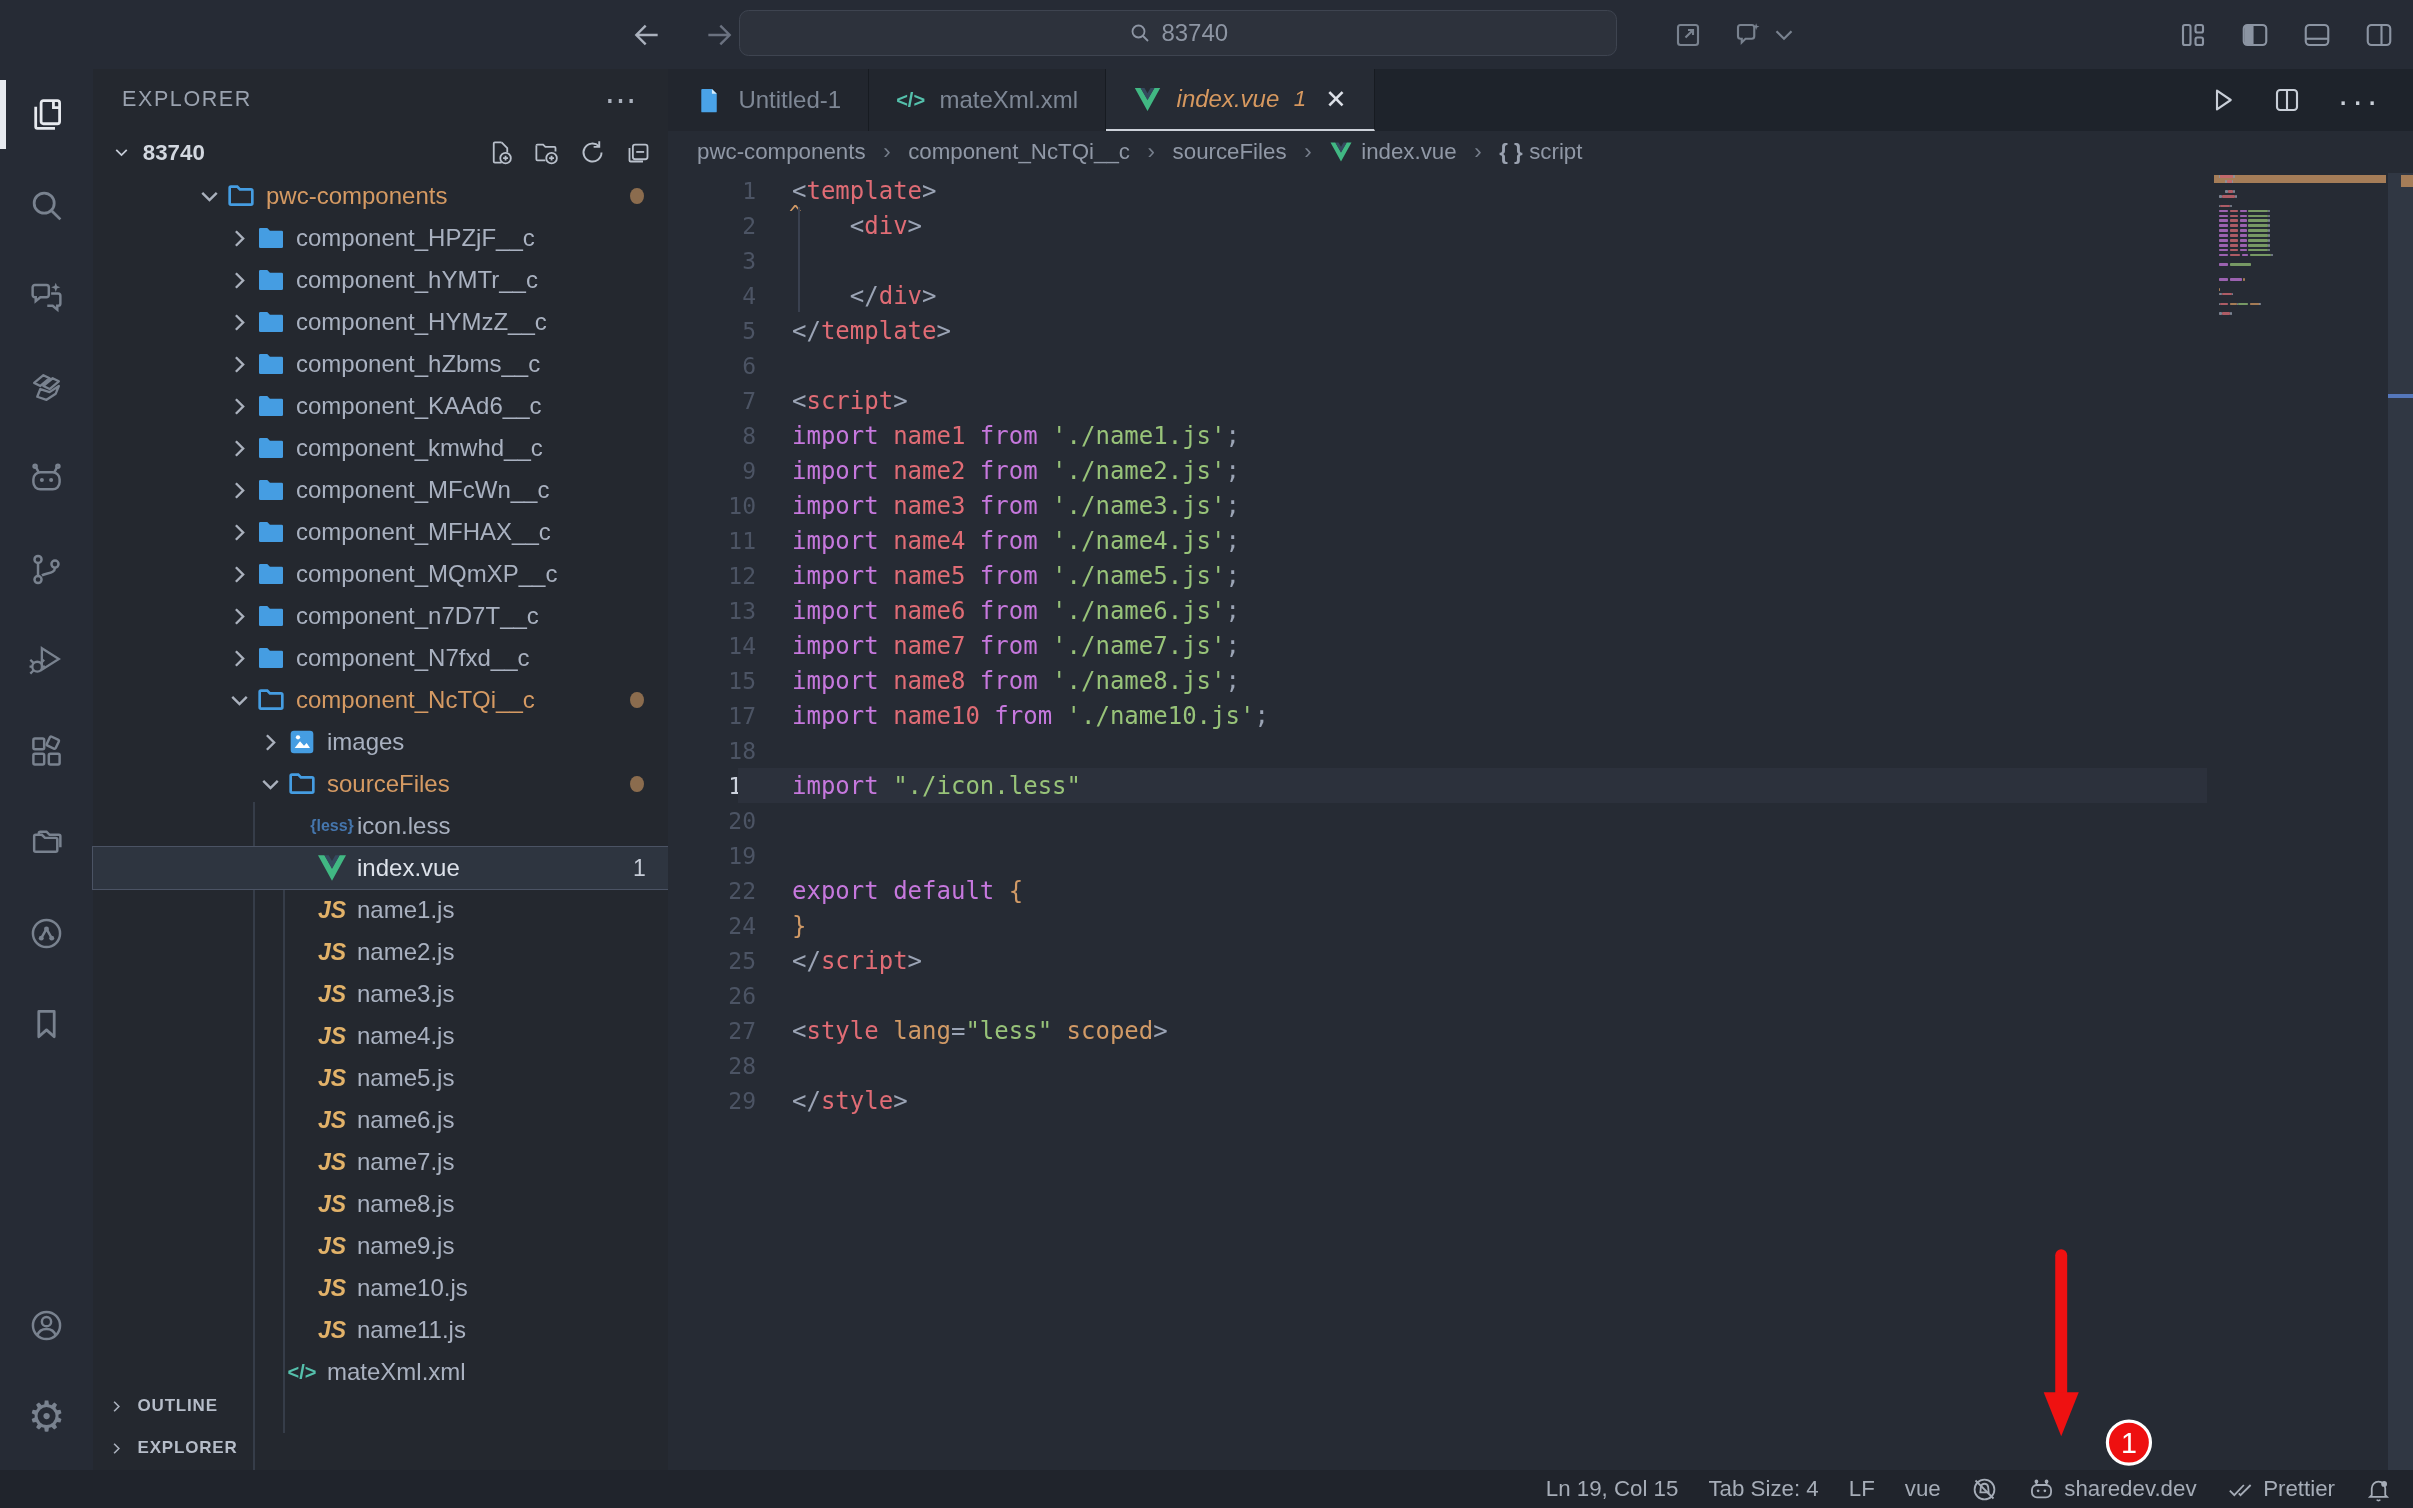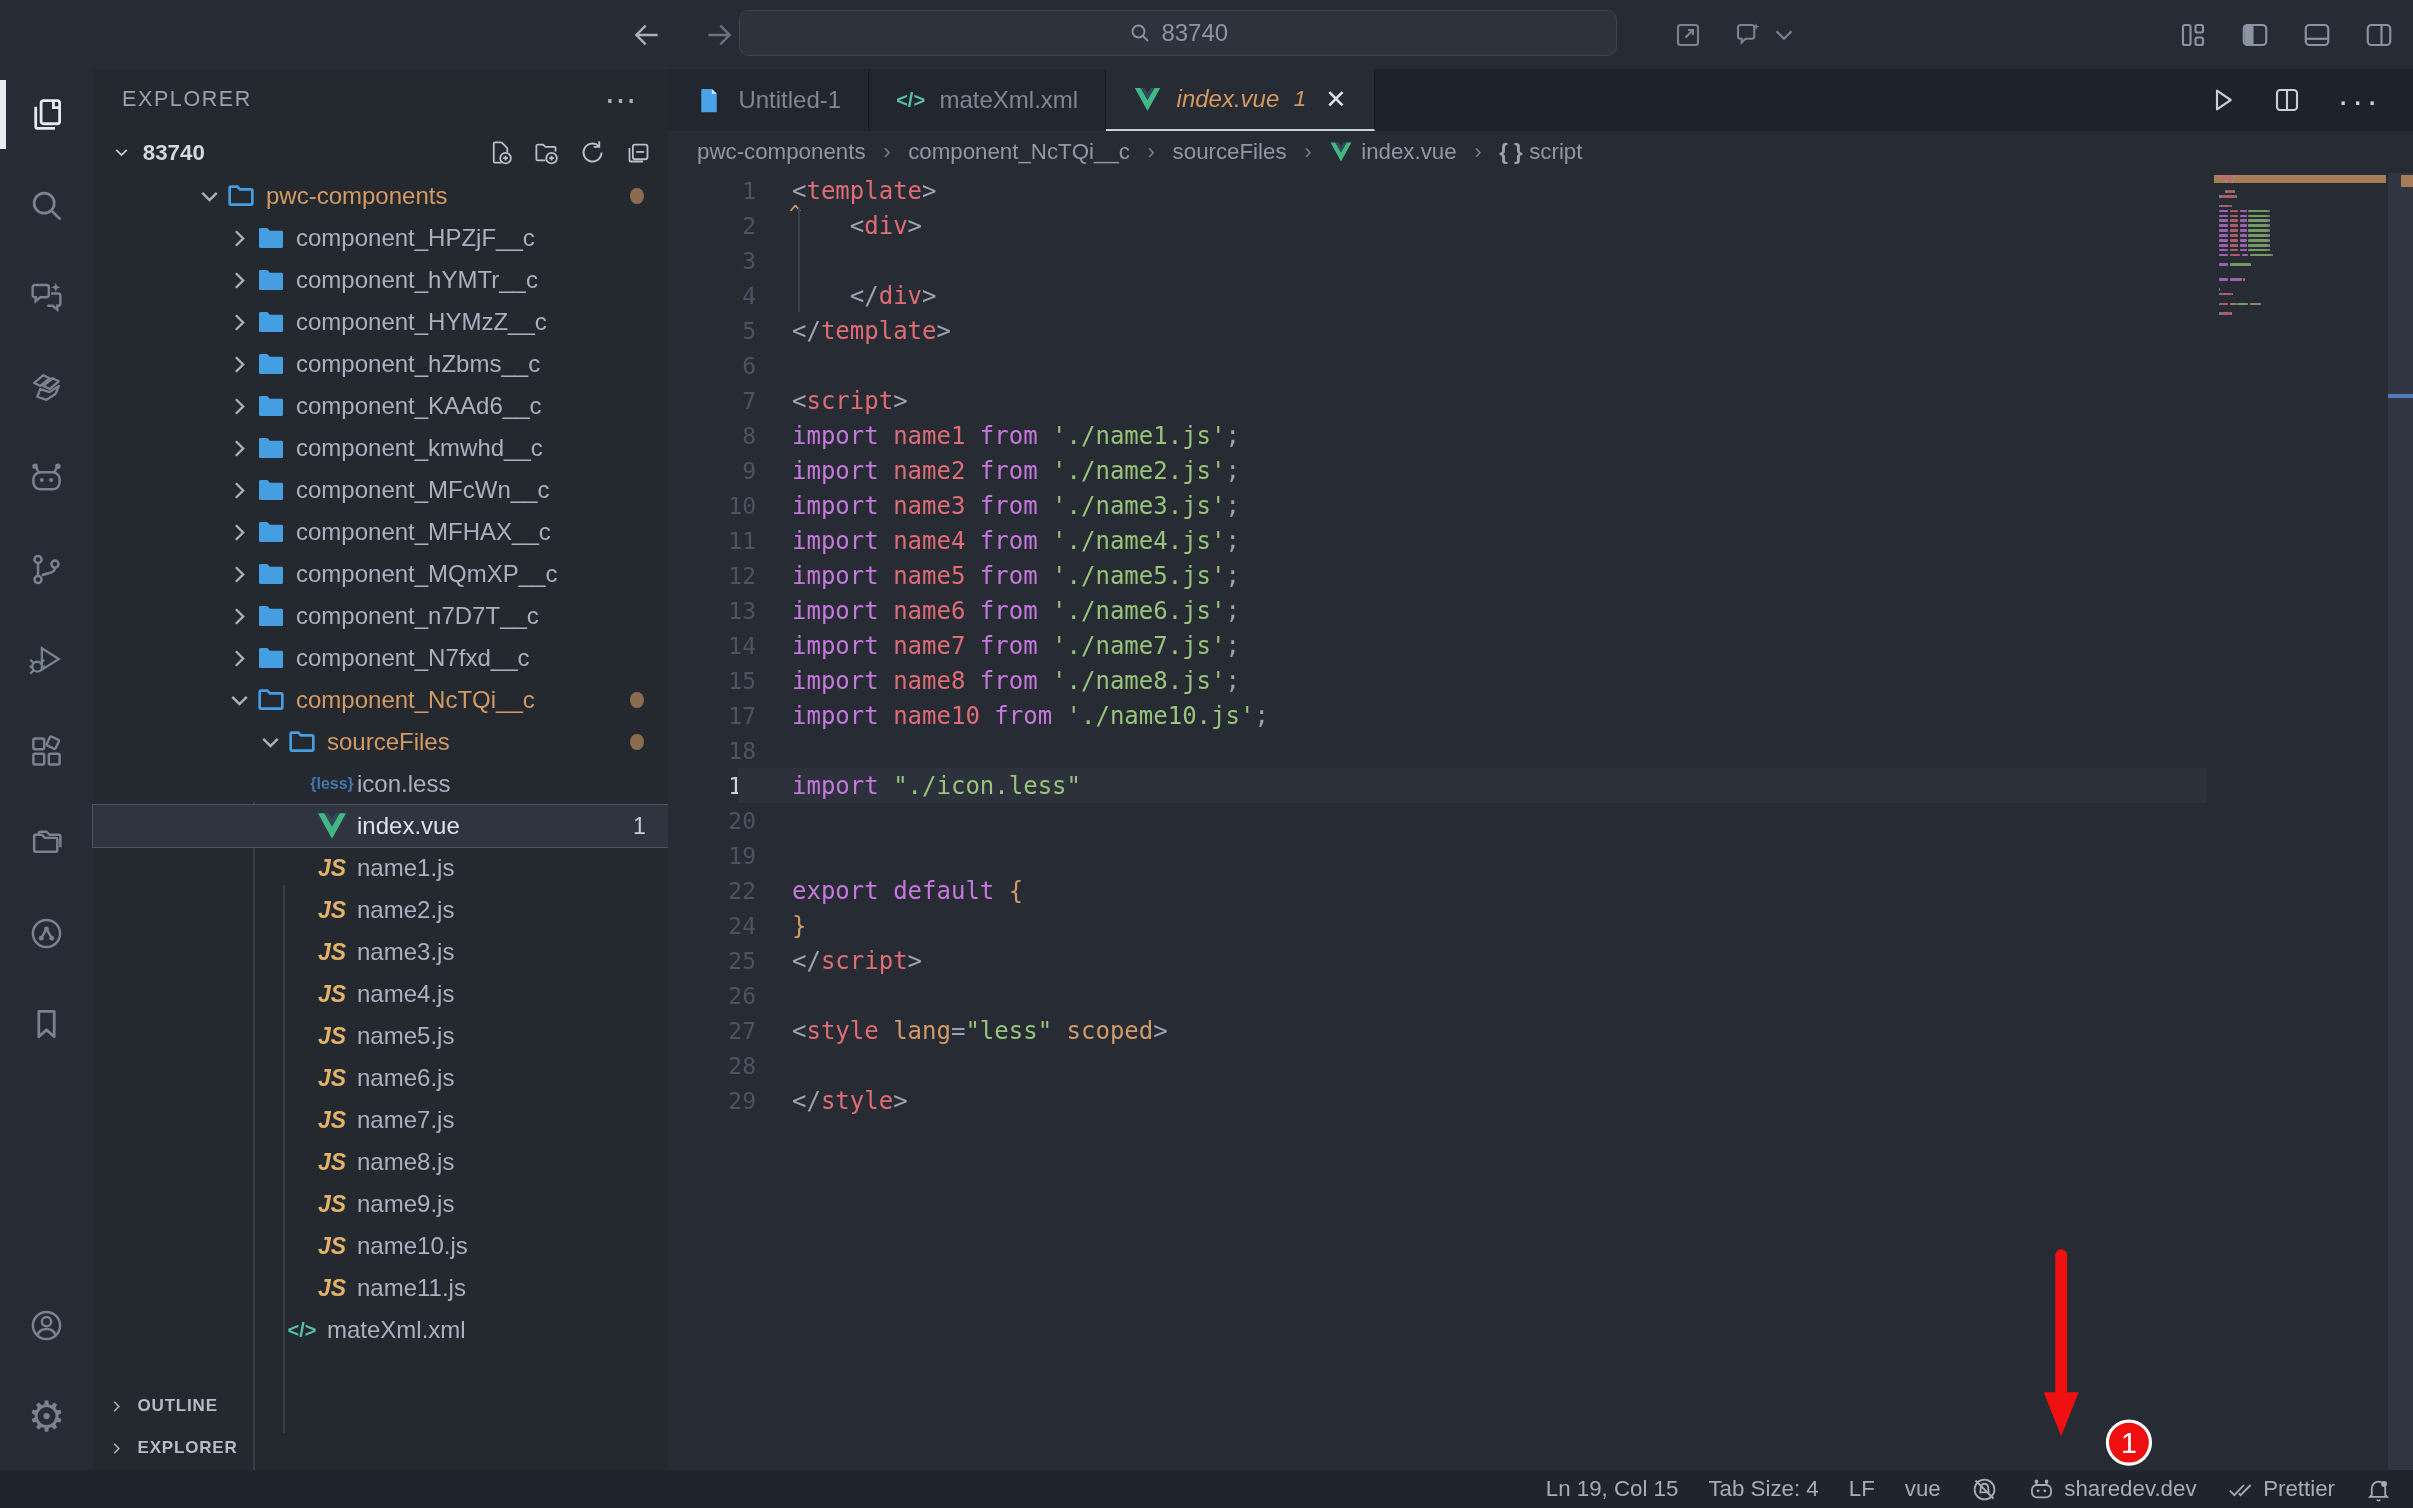--- a/index.html
+++ b/index.html
@@ -475,20 +475,36 @@
           </span>
           <span class="ticon">
             <svg viewBox="0 0 24 24" fill="none" stroke="#459de2" stroke-width="2" width="100%" height="100%">
               <path d="M3.5 6a1 1 0 0 1 1-1h4.7l2 2h8.3a1 1 0 0 1 1 1v9.5a1 1 0 0 1-1 1h-15a1 1 0 0 1-1-1z"></path>
             </svg>
           </span>
     <span>component_NcTQi__c</span>
           <span class="grow"></span>
           <span class="dot"></span>
         </div>
+        <div class="tree-row" style="padding-left:163px">
+    <span class="chev">
+            <svg viewBox="0 0 24 24" fill="none" stroke="currentColor" stroke-width="2" width="100%" height="100%">
+              <path d="M9 6l6 6-6 6"></path>
+            </svg>
+          </span>
+          <span class="ticon">
+            <svg viewBox="0 0 24 24" fill="none" stroke="currentColor" stroke-width="1.6" width="100%" height="100%">
+              <rect x="3.5" y="3.5" width="17" height="17" rx="2.5" fill="#459de2" stroke="none"></rect>
+              <path d="M6.5 16.5l4-5 3 3.4 2-2.2 2.5 3.8z" fill="#fff" stroke="none"></path>
+              <circle cx="9" cy="8.5" r="1.6" fill="#fff" stroke="none"></circle>
+            </svg>
+          </span>
+    <span>images</span>
+          <span class="grow"></span>
+        </div>
         <div class="tree-row modified" style="padding-left:163px">
     <span class="chev">
             <svg viewBox="0 0 24 24" fill="none" stroke="currentColor" stroke-width="2" width="100%" height="100%">
               <path d="M6 9l6 6 6-6"></path>
             </svg>
           </span>
           <span class="ticon">
             <svg viewBox="0 0 24 24" fill="none" stroke="#459de2" stroke-width="2" width="100%" height="100%">
               <path d="M3.5 6a1 1 0 0 1 1-1h4.7l2 2h8.3a1 1 0 0 1 1 1v9.5a1 1 0 0 1-1 1h-15a1 1 0 0 1-1-1z"></path>
             </svg>

